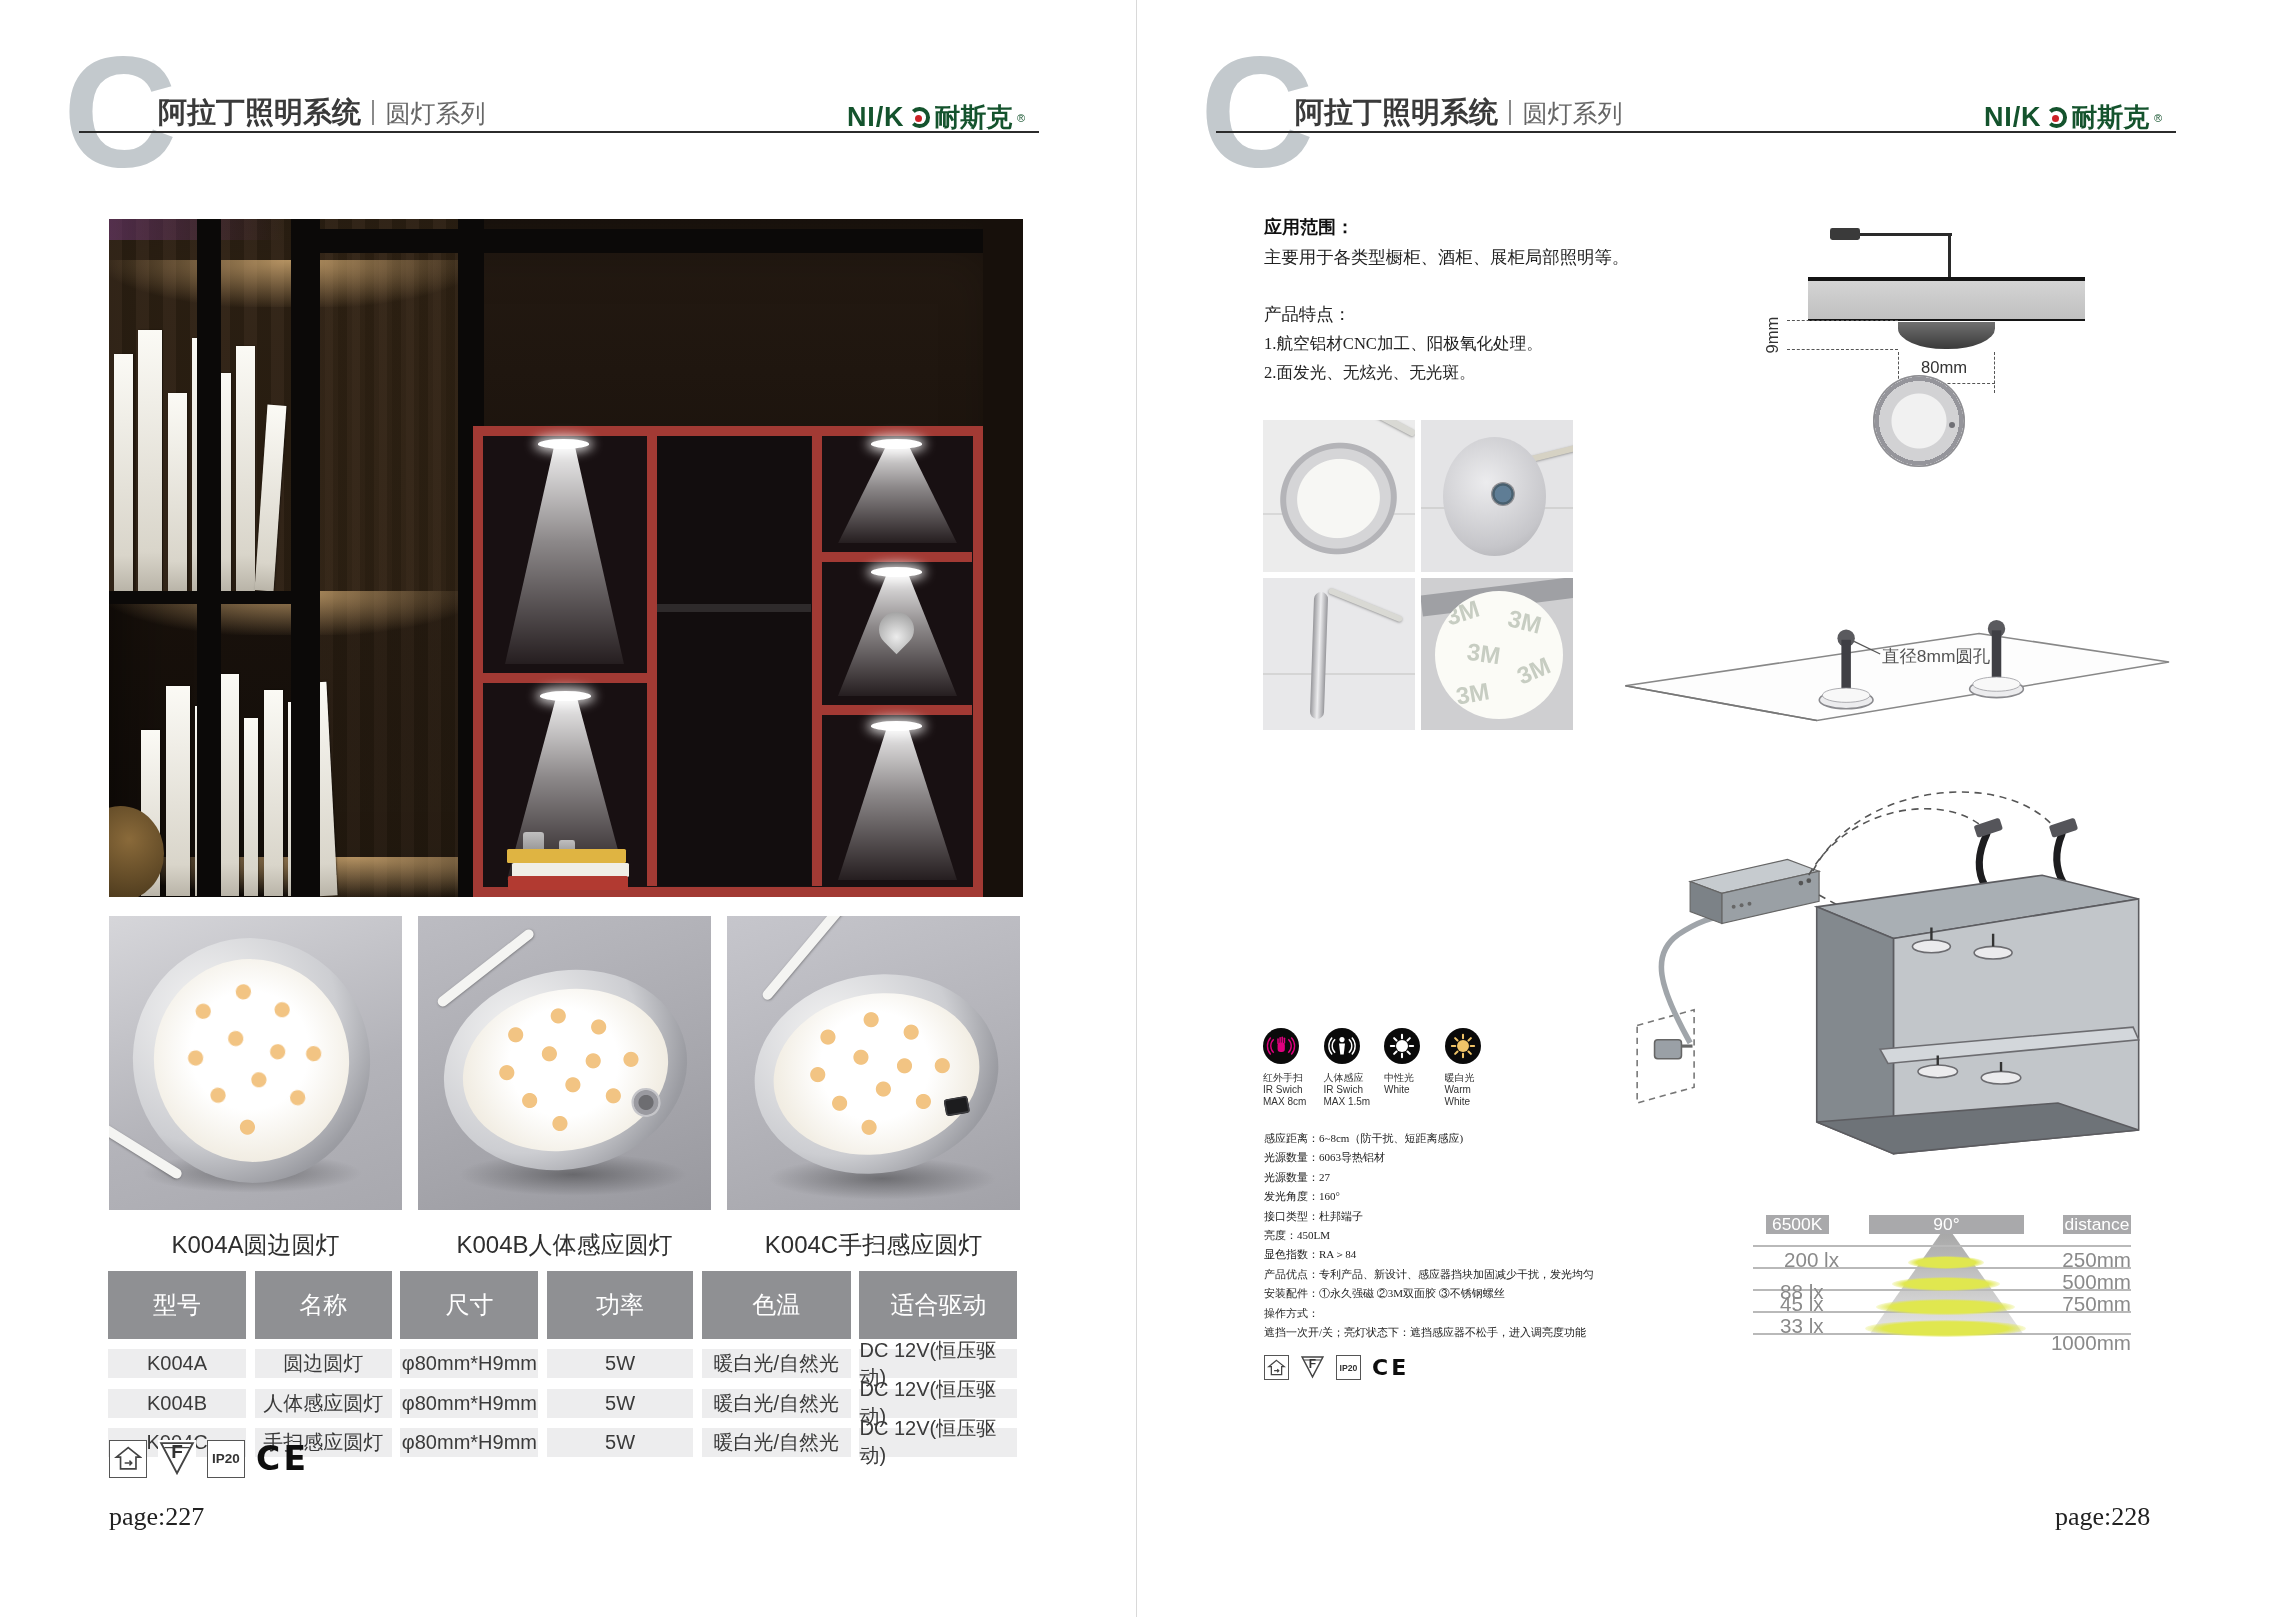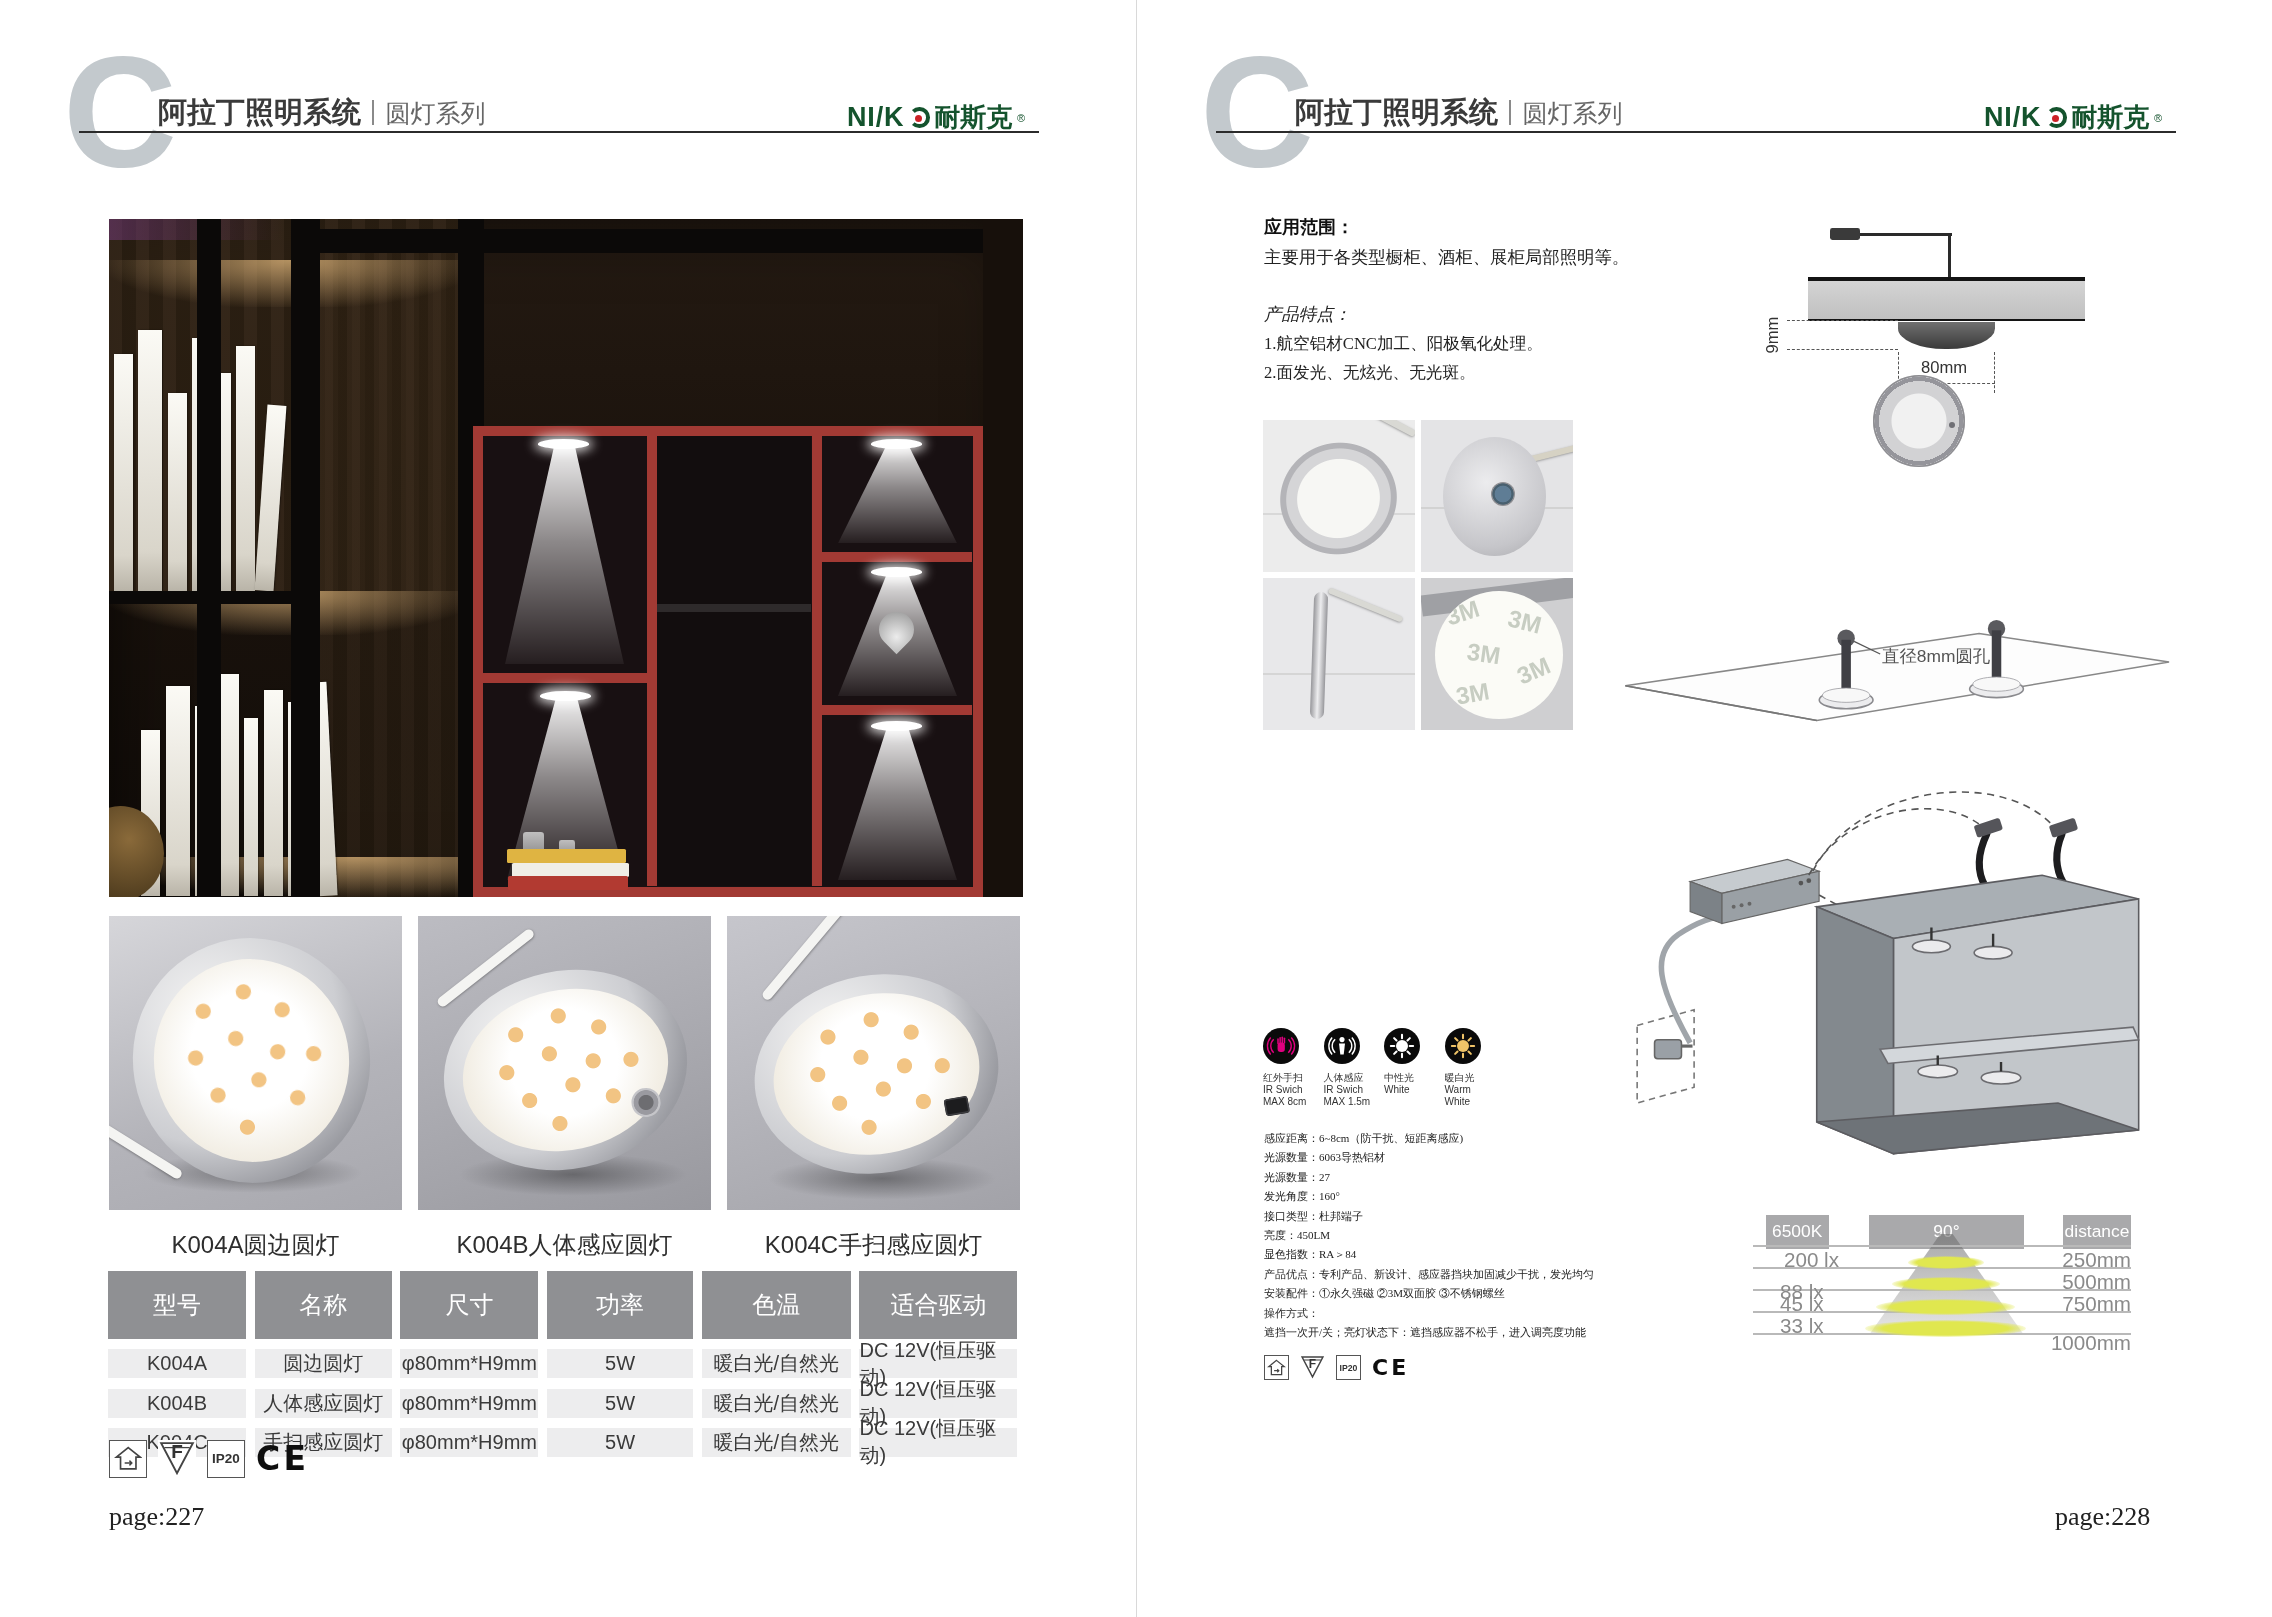--- a/index.html
+++ b/index.html
@@ -90,21 +90,21 @@
   .cetext{font-weight:bold;color:#0e0e0e;letter-spacing:3.2px;font-family:"DejaVu Sans",sans-serif;}
   .certs.lg .cetext{font-size:33px;} .certs.sm .cetext{font-size:22px;}
 
   .pagenum{position:absolute;font-family:"Liberation Serif","DejaVu Serif",serif;font-size:26px;color:#222;}
 
   
   .seriftxt{font-family:"Liberation Serif","DejaVu Serif",serif;color:#222;}
   .appblock{position:absolute;left:1264px;top:215px;width:776px;}
   .appblock .t1{font-size:18px;font-weight:bold;color:#111;}
   .appblock .b1{font-size:17.4px;margin-top:6.3px;}
-  .appblock .t2{font-size:17.4px;margin-top:33px;font-style:italic;}
+  .appblock .t2{font-size:17.4px;margin-top:33px;}
   .appblock .li{font-size:16.6px;margin-top:7.1px;}
   .specs{position:absolute;left:1264px;top:1129px;width:784px;}
   .specs .li{font-size:11px;line-height:19.4px;}
 
   
   .dimfig{position:absolute;left:1741px;top:222px;width:364px;height:186px;}
   .plate{position:absolute;left:67px;top:55px;width:277px;height:44px;background:linear-gradient(#d4d4d4,#c0c0c0);
          border-top:4.7px solid #141414;border-bottom:2.4px solid #141414;box-sizing:border-box;}
   .dpuck{position:absolute;left:157px;top:100px;width:97px;height:27px;background:linear-gradient(#707070,#3a3a3a);
          border-radius:0 0 47px 47px / 0 0 20.6px 20.6px;}
@@ -124,21 +124,21 @@
   .m3disc{position:absolute;left:14.2px;top:12.7px;width:128px;height:128px;border-radius:50%;background:#fbfbf6;overflow:hidden;}
   .m3{position:absolute;font-weight:bold;color:#c7cdc2;font-size:24px;}
 
   .boardfig-label{position:absolute;left:1882px;top:644px;font-size:17.4px;color:#555;}
   .iconrow{position:absolute;left:1263px;top:1028px;display:flex;gap:13.5px;}
   .ficon{width:47px;}
   .fcap{margin-top:4.7px;font-size:10px;line-height:12px;color:#333;}
 
   
   .photometric{position:absolute;left:1753px;top:1210px;width:378px;height:131px;}
-  .pm-bar{position:absolute;top:4.7px;height:34px;background:#a9a9ab;color:#fff;font-size:17.4px;
+  .pm-bar{position:absolute;top:4.7px;height:19px;background:#a9a9ab;color:#fff;font-size:17.4px;
           display:flex;align-items:center;justify-content:center;}
   .pm-line{position:absolute;height:1.6px;background:#b9b9b9;width:100%;}
   .pm-cone{position:absolute;left:116px;top:24px;width:155px;height:101px;
            clip-path:polygon(46% 0,54% 0,100% 100%,0 100%);
            background:linear-gradient(180deg,rgba(110,110,110,.6),rgba(160,160,160,.25));}
   .pm-ell{position:absolute;border-radius:50%;background:radial-gradient(ellipse,#e0e74f 0 55%,rgba(224,231,79,0) 75%);}
   .pm-lux{position:absolute;font-size:20.6px;color:#8a8a8a;}
   .pm-dist{position:absolute;font-size:20.6px;color:#8a8a8a;text-align:right;right:0;}
 </style>
 </head>

